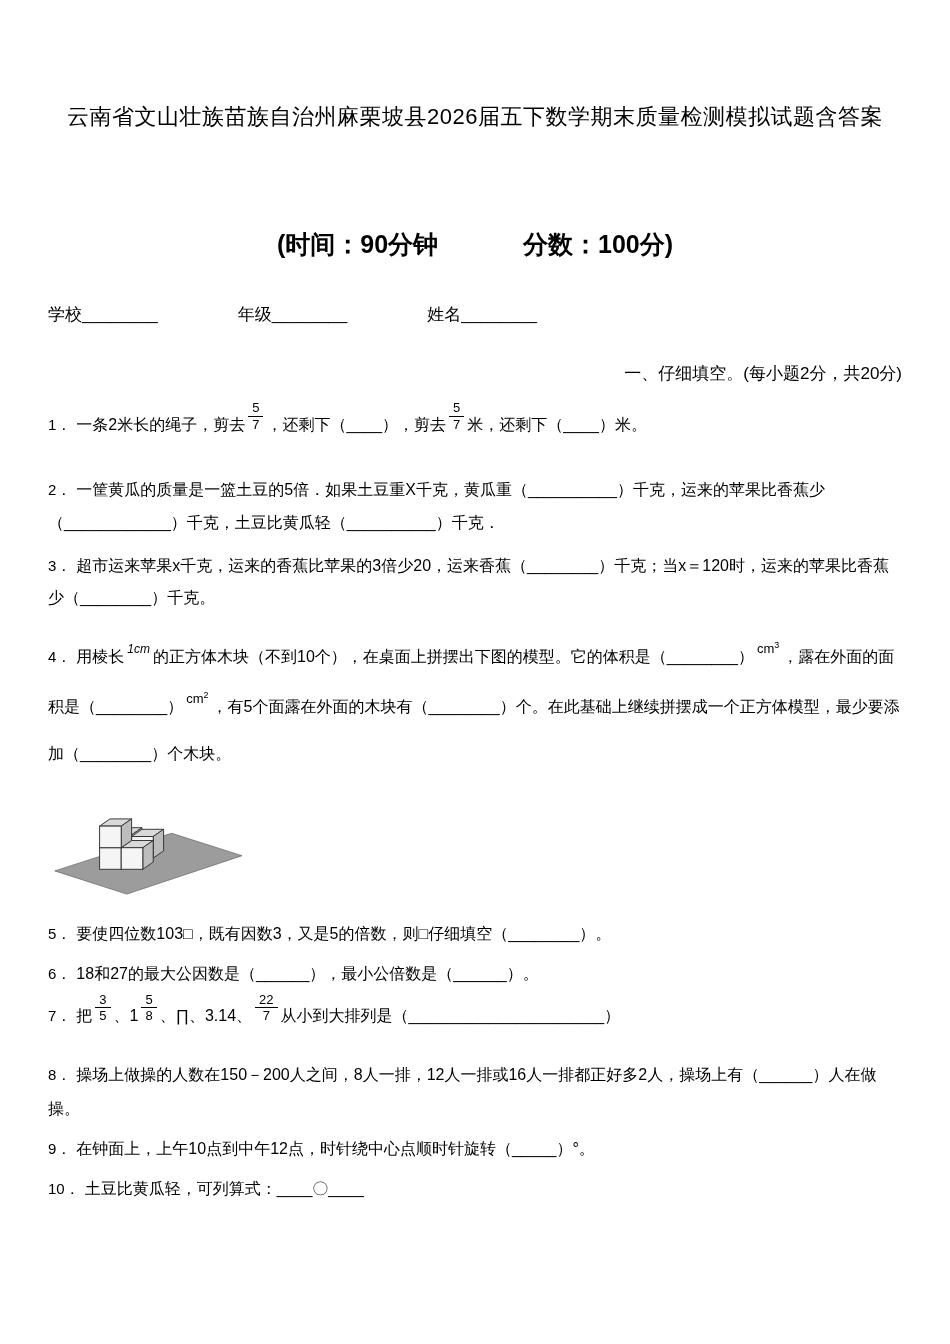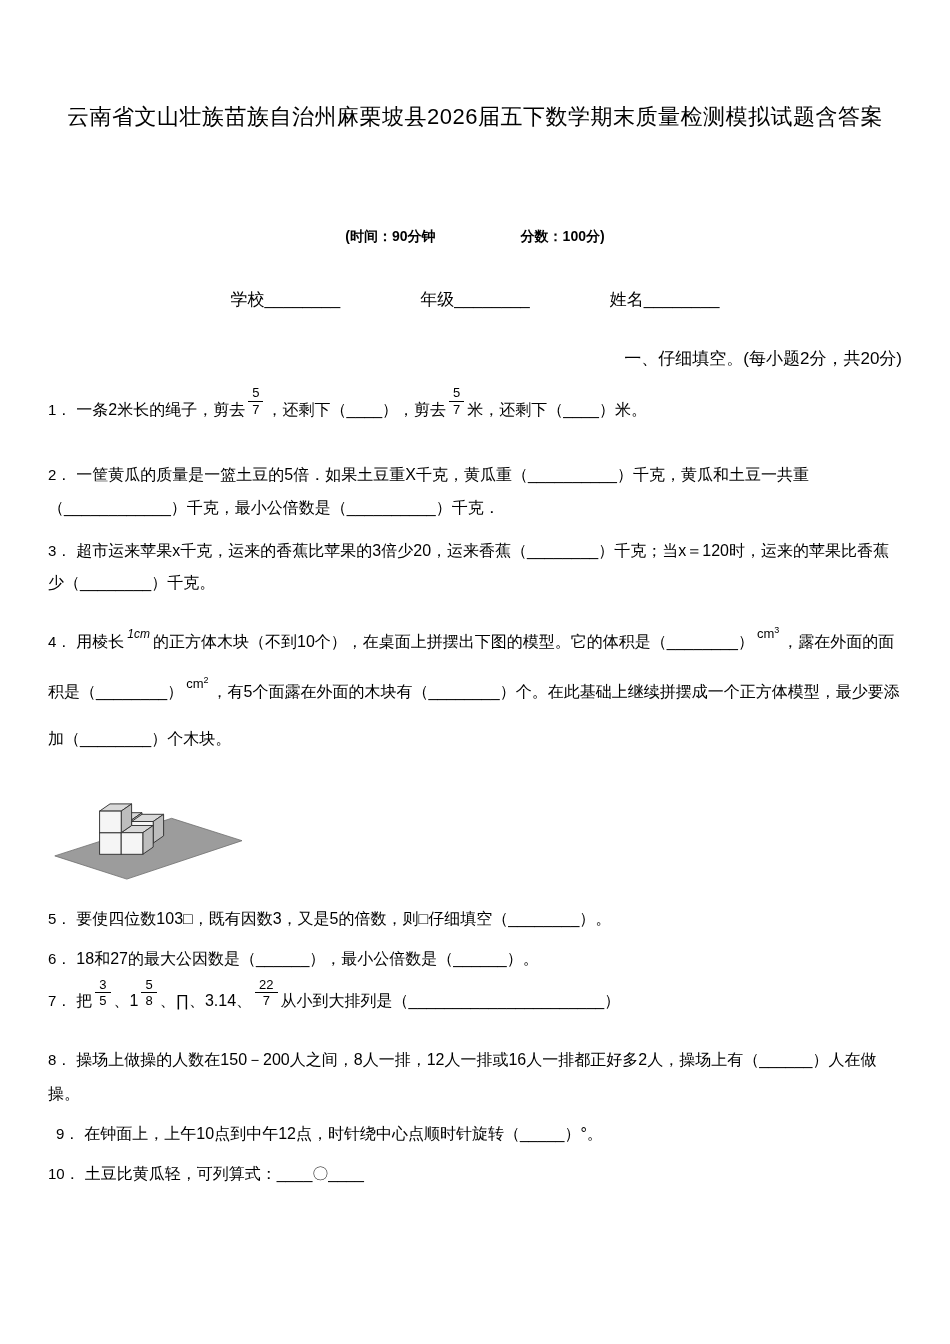--- a/index.html
+++ b/index.html
@@ -14,41 +14,41 @@
     font-weight: 400;
     text-align: center;
     line-height: 1.35;
     letter-spacing: 0.5px;
   }
   .meta-line {
     margin-top: 96px;
     display: flex;
     justify-content: center;
     gap: 85px;
-    font-size: 14px;
+    font-size: 25px;
     font-weight: 700;
   }
   .fields-line {
     margin-top: 42px;
     display: flex;
-    justify-content: center;
+    justify-content: flex-start;
     gap: 80px;
     font-size: 17px;
   }
   .section-heading { margin-top: 36px; font-size: 17px; text-align: right; }
   .question { font-size: 16px; line-height: 2.25; }
   .q1  { margin-top: 22px; }
   .q2  { margin-top: 30px; line-height: 2.1; }
   .q3  { margin-top: 10px; line-height: 2.0; }
   .q4  { margin-top: 16px; line-height: 2.9; }
   .q5  { margin-top: 14px; }
   .q6  { margin-top: 4px; }
   .q7  { margin-top: 6px; }
   .q8  { margin-top: 24px; line-height: 2.1; }
-  .q9  { margin-top: 6px; margin-left: 8px; }
+  .q9  { margin-top: 6px; }
   .q10 { margin-top: 4px; }
   .qnum { font-size: 15px; margin-right: 5px; }
   .frac {
     display: inline-flex;
     flex-direction: column;
     align-items: center;
     line-height: 1.05;
     font-size: 13px;
     position: relative;
     top: -9px;
@@ -87,21 +87,21 @@
     <span class="qnum">1．</span><span>一条2米长的绳子，剪去<span class="frac">
           <span class="num">5</span>
           <span class="den">7</span>
         </span>，还剩下（____），剪去<span class="frac">
           <span class="num">5</span>
           <span class="den">7</span>
         </span>米，还剩下（____）米。</span>
   </div>
 
   <div class="question q2">
-    <span class="qnum">2．</span><span>一筐黄瓜的质量是一篮土豆的5倍．如果土豆重X千克，黄瓜重（__________）千克，黄瓜和土豆一共重（____________）千克，最小公倍数是（__________）千克．</span>
+    <span class="qnum">2．</span><span>一筐黄瓜的质量是一篮土豆的5倍．如果土豆重X千克，黄瓜重（__________）千克，运来的苹果比香蕉少（____________）千克，土豆比黄瓜轻（__________）千克．</span>
   </div>
 
   <div class="question q3">
     <span class="qnum">3．</span><span>超市运来苹果x千克，运来的香蕉比苹果的3倍少20，运来香蕉（________）千克；当x＝120时，运来的苹果比香蕉少（________）千克。</span>
   </div>
 
   <div class="question q4">
     <span class="qnum">4．</span><span>用棱长<span class="raised">1cm</span>的正方体木块（不到10个），在桌面上拼摆出下图的模型。它的体积是（________）<span class="supbase">cm<sup>3</sup></span>，露在外面的面积是（________）<span class="supbase">cm<sup>2</sup></span>，有5个面露在外面的木块有（________）个。在此基础上继续拼摆成一个正方体模型，最少要添加（________）个木块。</span>
   </div>
 

